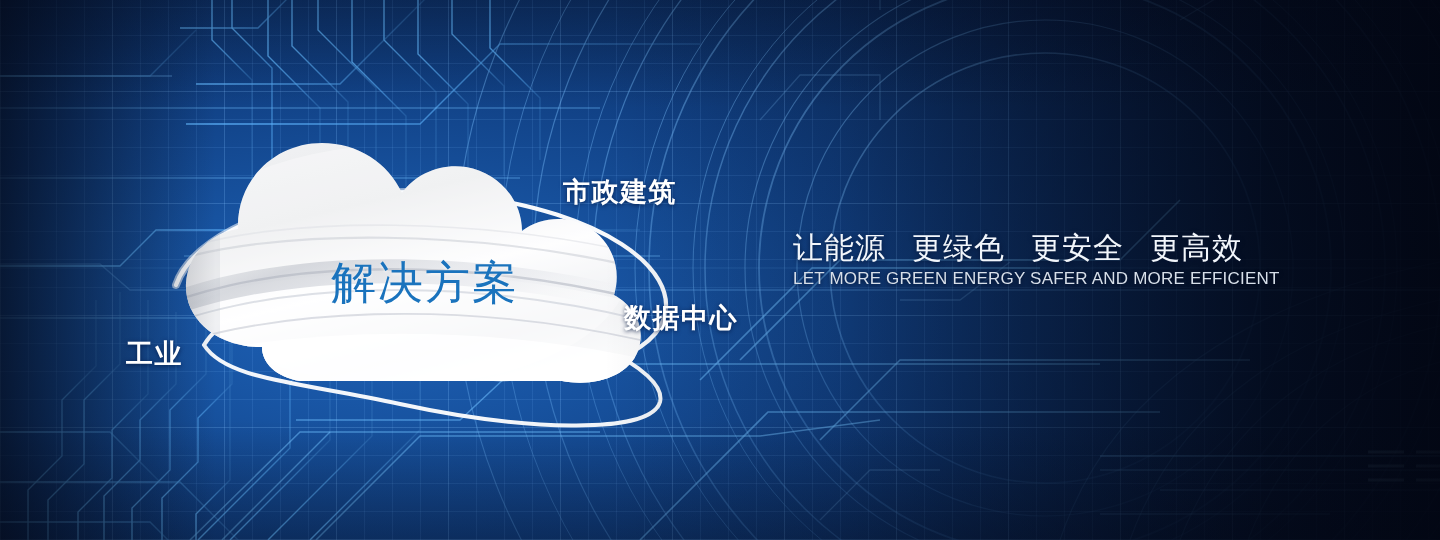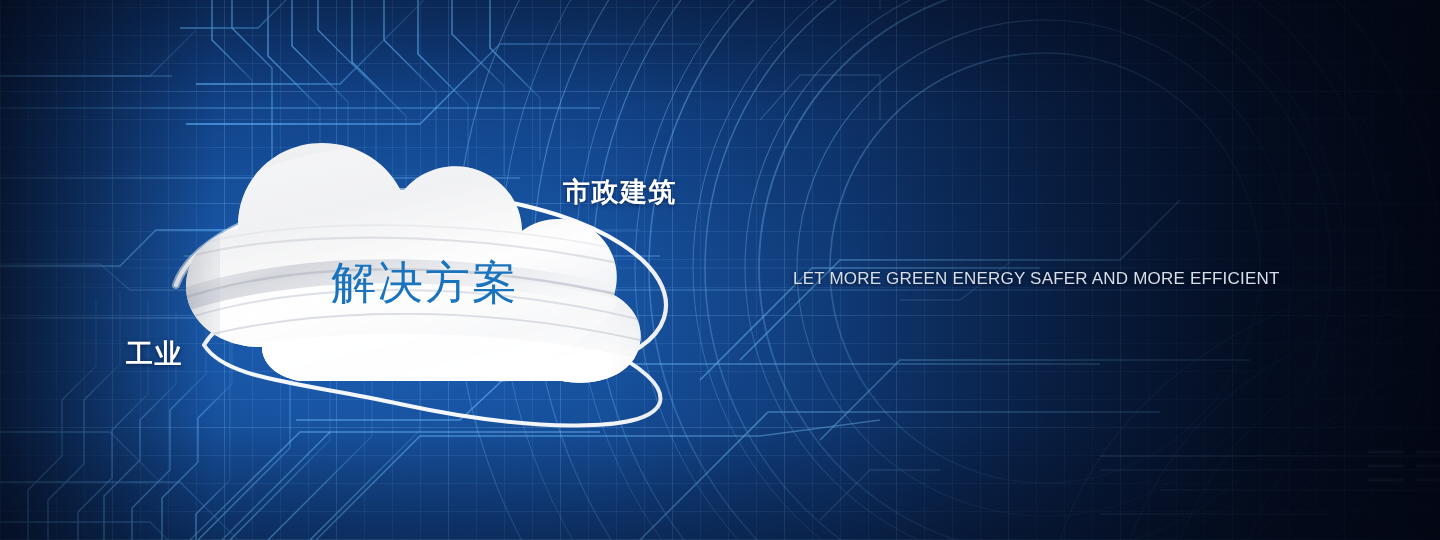--- a/index.html
+++ b/index.html
@@ -313,19 +313,23 @@
   </div>
 
   <div class="bg-right-dark"></div>
   <div class="bg-edge-dark"></div>
 
 
   <div class="label lbl-industry">工业</div>
 
   <div class="label lbl-municipal">市政建筑</div>
 
+  <div class="label lbl-datacenter">数据中心</div>
 
   <div class="cloud-title">解决方案</div>
 
+  <div class="slogan-cn">
+    <span>让能源</span><span>更绿色</span><span>更安全</span><span>更高效</span>
+  </div>
 
   <div class="slogan-en">LET MORE GREEN ENERGY SAFER AND MORE EFFICIENT</div>
 
 </div>
 
 </body></html>

